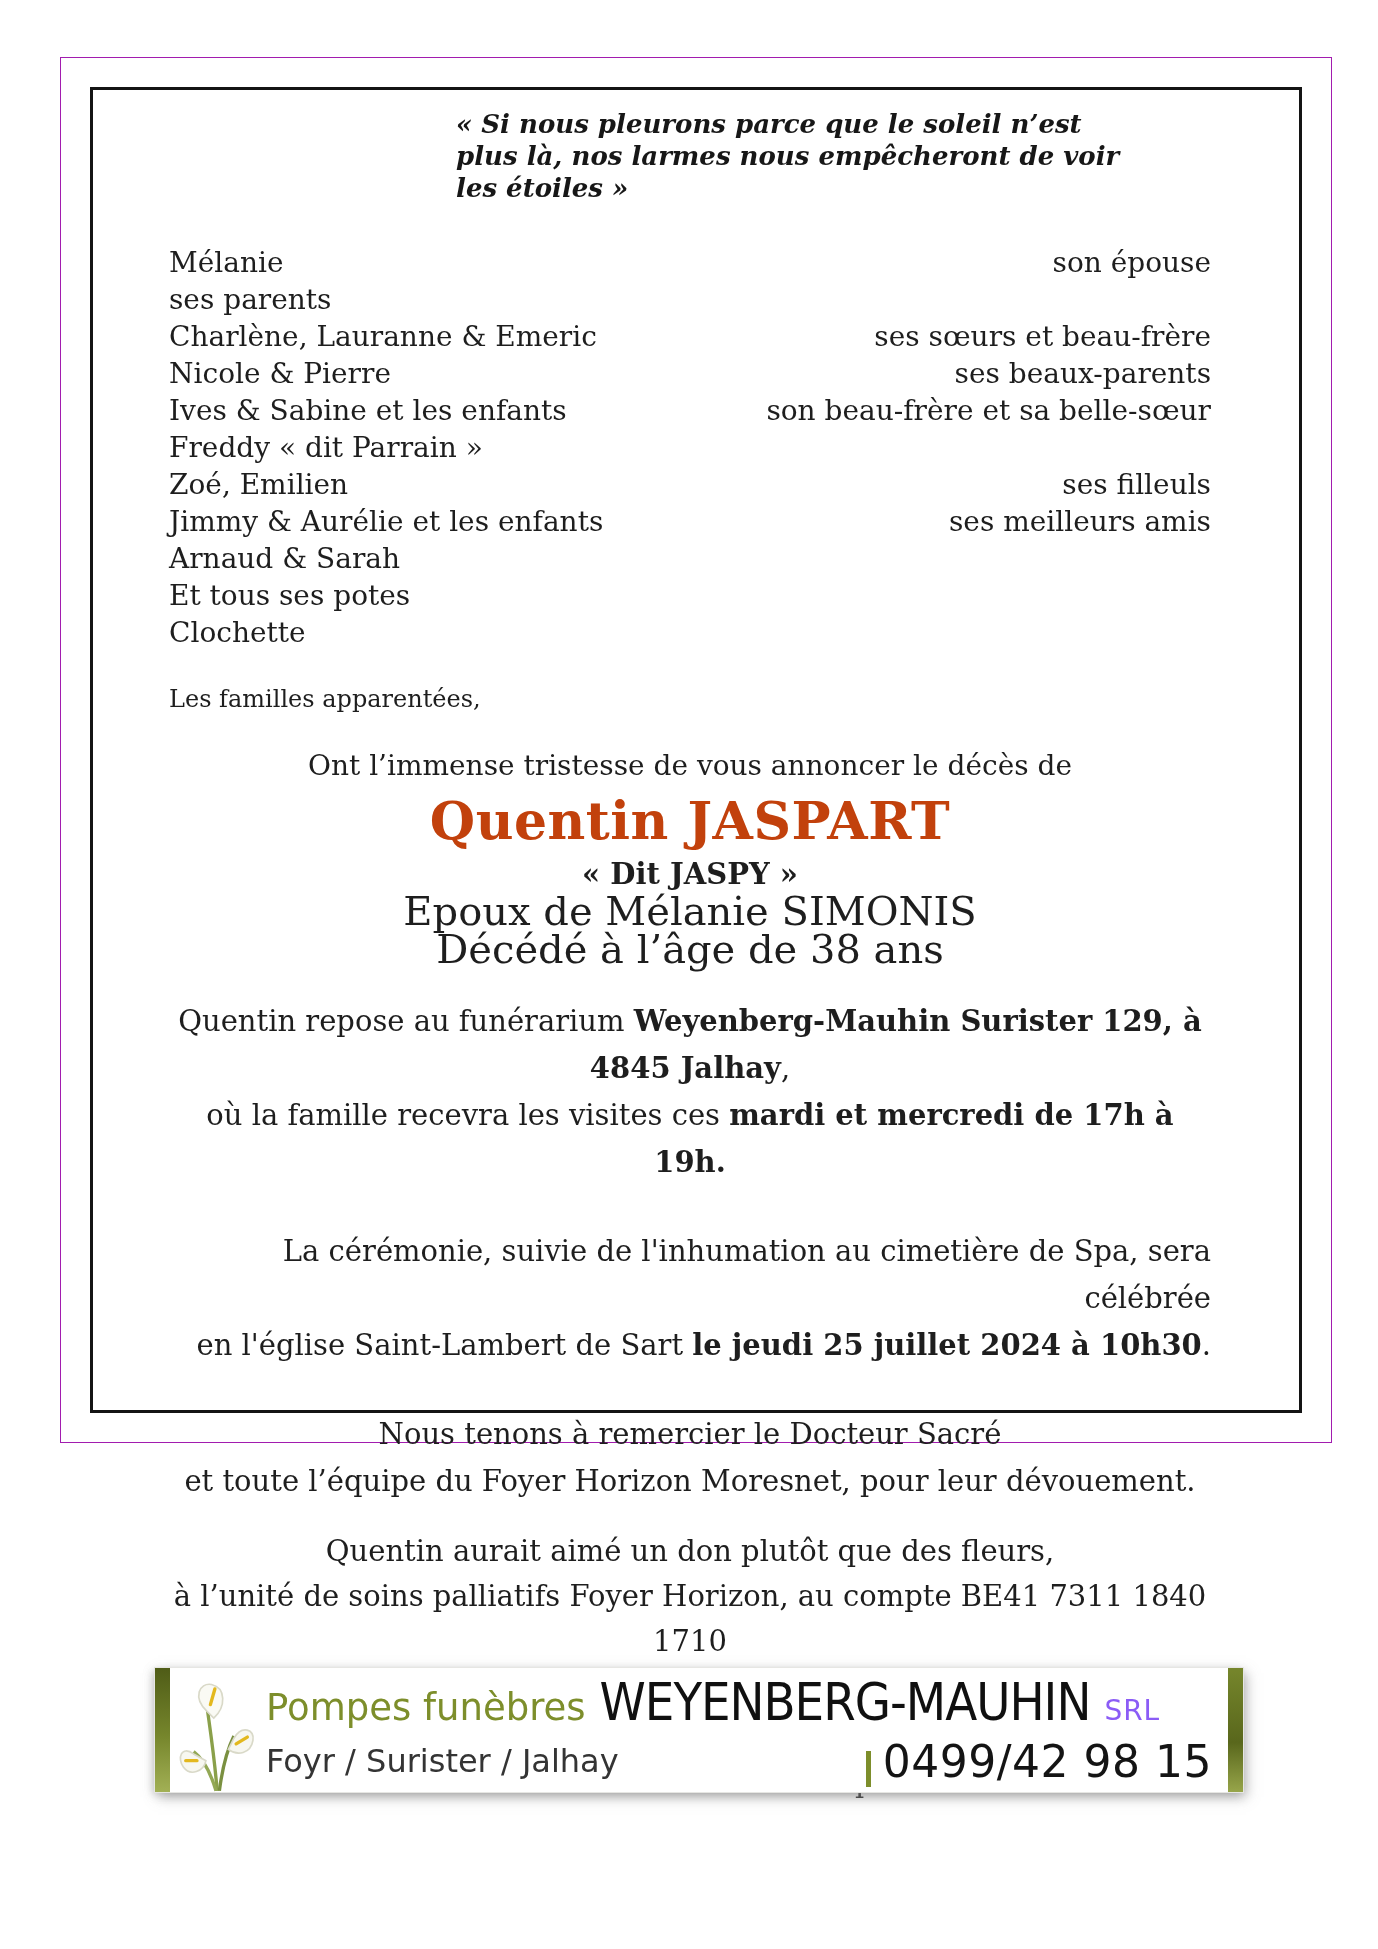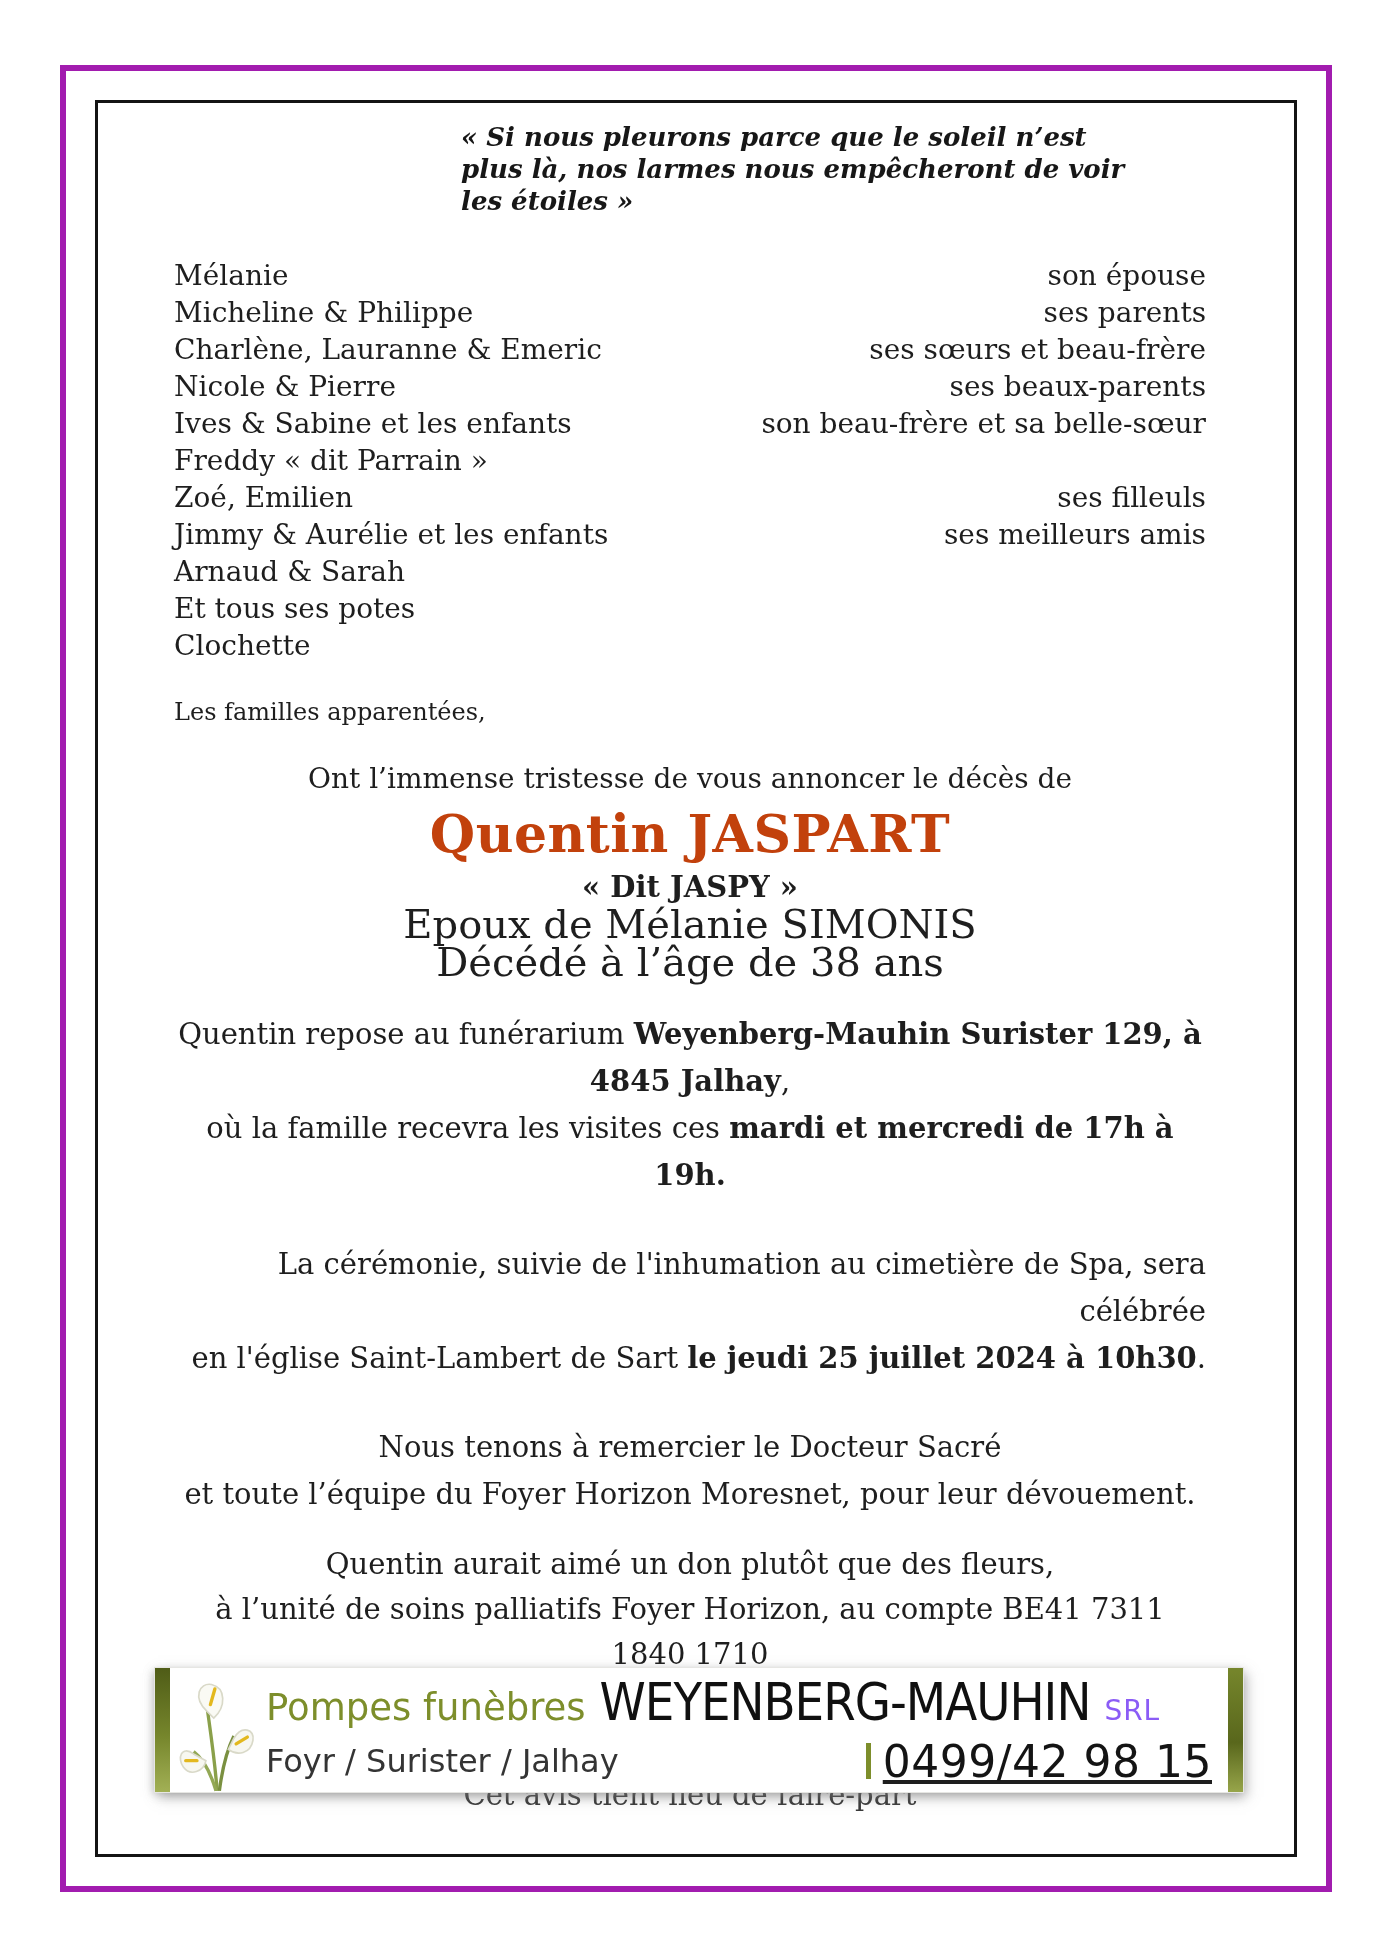--- a/index.html
+++ b/index.html
@@ -1,22 +1,22 @@
 <!DOCTYPE html>
 <html><head>
 <meta charset="utf-8">
 <style>
   html,body{margin:0;padding:0;background:#ffffff;}
   .page{
     position:relative;width:1378px;height:1949px;background:#ffffff;
     font-family:"DejaVu Serif","Liberation Serif",serif;color:#1e1e1e;overflow:hidden;
   }
   .outer-frame{
-    position:absolute;left:60px;top:57px;width:1272px;height:1827px;
-    border:6px solid #a21caf;box-sizing:border-box;margin-top:8px;
+    position:absolute;left:60px;top:57px;width:1272px;height:1386px;
+    border:1px solid #a21caf;box-sizing:border-box;
   }
   .inner-frame{
     position:absolute;left:29px;top:29px;right:29px;bottom:29px;
     border:3px solid #141414;box-sizing:border-box;
   }
   .content{
     position:absolute;inset:0;padding:18px 88px 0 76px;box-sizing:border-box;
   }
   .quote{
     margin-left:287px;font-size:26px;font-weight:bold;font-style:italic;
@@ -52,21 +52,21 @@
   .accent-right{background:linear-gradient(180deg,#76862c 0%,#59671c 60%,#97a54a 100%);}
   .lily-box{flex:0 0 92px;display:flex;align-items:flex-end;justify-content:center;}
   .lily-box svg{display:block;height:112px;width:80px;}
   .banner-main{flex:1;display:flex;flex-direction:column;justify-content:center;padding:4px 16px 6px 4px;box-sizing:border-box;min-width:0;}
   .brand-line{display:flex;align-items:baseline;gap:14px;white-space:nowrap;}
   .brand-prefix{color:#7d8e2b;font-size:37px;}
   .brand-name{color:#101010;font-size:52px;letter-spacing:-1px;font-stretch:condensed;}
   .brand-suffix{color:#8b5cf6;font-size:28px;letter-spacing:1px;}
   .second-line{display:flex;justify-content:space-between;align-items:center;margin-top:4px;}
   .locations{font-size:32px;color:#343434;}
-  .phone-group{display:flex;align-items:center;gap:12px;text-decoration:underline;}
+  .phone-group{display:flex;align-items:flex-end;gap:12px;}
   .phone-sep{width:5px;height:36px;background:#7d8e2b;}
   .phone{font-size:44px;color:#141414;letter-spacing:.5px;}
 </style>
 </head>
 <body>
 
 <div class="page">
   <div class="outer-frame">
     <div class="inner-frame">
       <div class="content">
@@ -76,21 +76,20 @@
           <div>plus là, nos larmes nous empêcheront de voir</div>
           <div>les étoiles »</div>
         </div>
 
         <div class="family">
           <div class="family-row">
             <span class="fleft">Mélanie</span>
             <span class="fright">son épouse</span>
           </div>
           <div class="family-row">
-            <span class="fleft">Micheline &amp; Philippe</span>
             <span class="fright">ses parents</span>
           </div>
           <div class="family-row">
             <span class="fleft">Charlène, Lauranne &amp; Emeric</span>
             <span class="fright">ses sœurs et beau-frère</span>
           </div>
           <div class="family-row">
             <span class="fleft">Nicole &amp; Pierre</span>
             <span class="fright">ses beaux-parents</span>
           </div>

